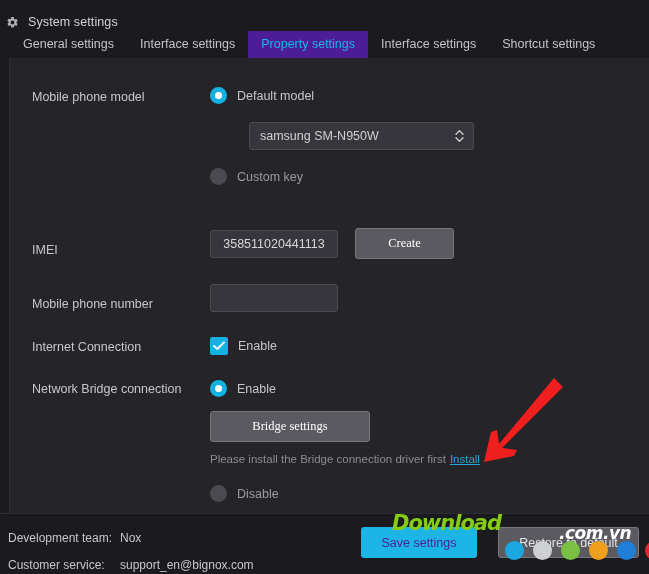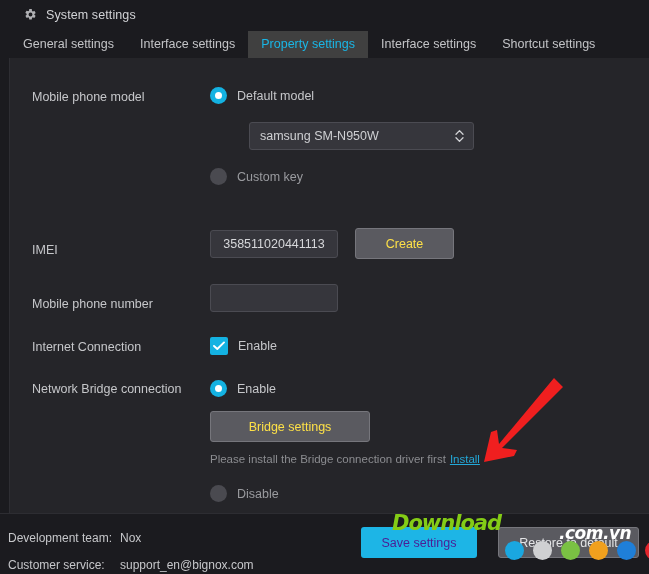--- a/index.html
+++ b/index.html
@@ -22,22 +22,22 @@
     background: #1b1b1f;
   }
 
   
   .titlebar {
     position: absolute;
     left: 0; top: 0;
     width: 649px; height: 29px;
     background: #1b1b1f;
     display: flex;
-    align-items: center;
-    padding-left: 24px;
+    align-items: flex-end;
+    padding-left: 6px;
     box-sizing: border-box;
   }
   .gear-icon {
     width: 13px; height: 13px;
     margin-right: 9px;
     display: block;
     opacity: .82;
   }
   .titlebar-text {
     font-size: 12.5px;
@@ -61,21 +61,21 @@
     height: 27px;
     line-height: 27px;
     padding: 0 13px;
     font-size: 12.5px;
     color: #c3c4c7;
     white-space: nowrap;
     cursor: pointer;
     background: transparent;
   }
   .tab.active {
-    background: #404040;
+    background: #4c1d95;
     color: #19b6e6;
   }
 
   
   .content {
     position: absolute;
     left: 9px; top: 58px;
     width: 640px; height: 455px;
     background: #252529;
     border-left: 1px solid #2e2e33;
@@ -193,23 +193,23 @@
     color: #d6d7da;
     cursor: text;
   }
   .textbox.empty { justify-content: flex-start; padding-left: 8px; }
 
   
   .btn {
     background: #5a5a60;
     border: 1px solid #76767c;
     border-radius: 3px;
-    color: #fde047;
-    font-size: 12.5px;
-    font-family: Liberation Sans, sans-serif;
+    color: #ffffff;
+    font-size: 12.5px;
+    font-family: Liberation Serif, serif;
     display: flex;
     align-items: center;
     justify-content: center;
     cursor: pointer;
     box-sizing: border-box;
   }
   .btn-create { width: 99px; height: 31px; }
   .btn-bridge { width: 160px; height: 31px; }
 
   

